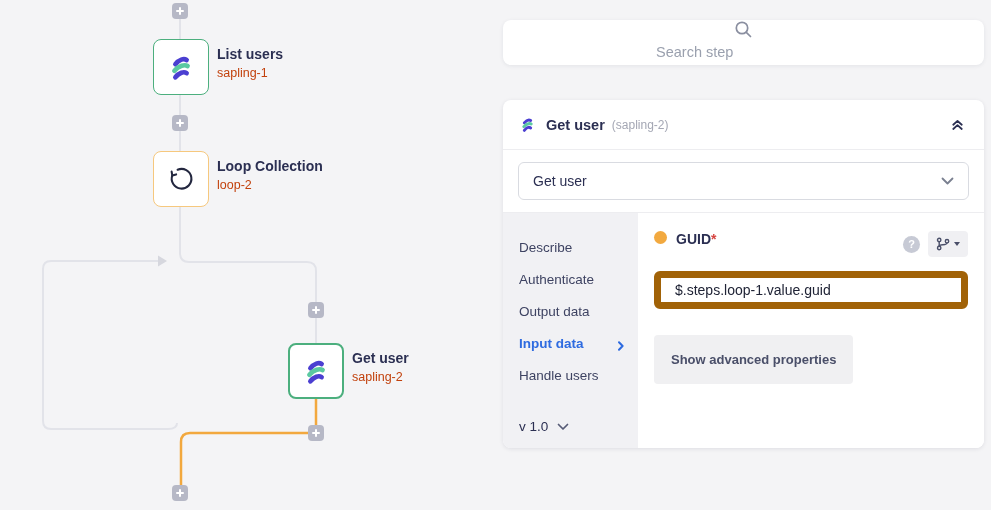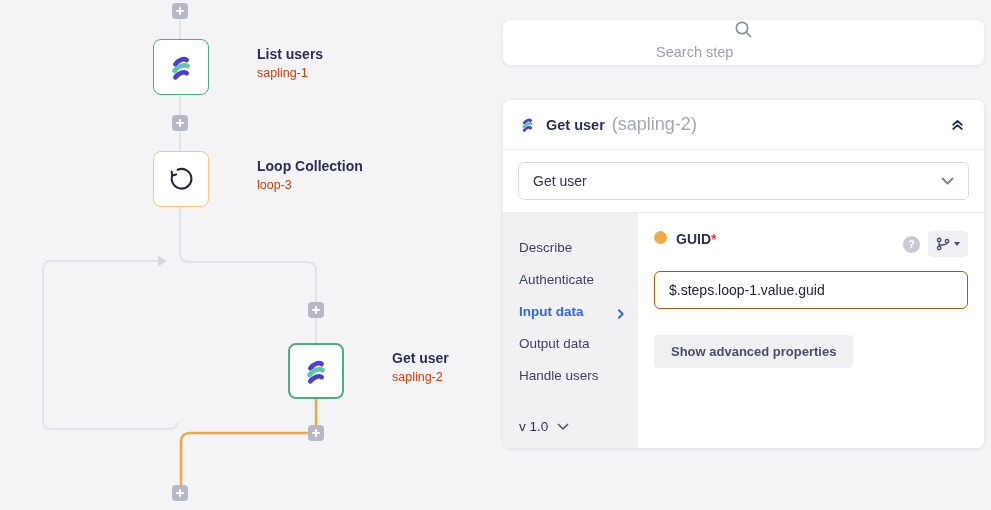--- a/index.html
+++ b/index.html
@@ -21,21 +21,21 @@
   .plus::before { content:""; position:absolute; left:4px; top:7px; width:8px; height:2px; background:#fff; border-radius:1px; }
   .plus::after  { content:""; position:absolute; left:7px; top:4px; width:2px; height:8px; background:#fff; border-radius:1px; }
   .node {
     position:absolute; width:56px; height:56px; background:#fff;
     border-radius:8px; display:flex; align-items:center; justify-content:center;
     cursor:pointer;
   }
   .node.green  { border:1.5px solid #4CAF7E; }
   .node.green.selected { border:2px solid #4CAF7E; }
   .node.amber  { border:1.5px solid #F6C87E; }
-  .node-label { position:absolute;margin-left:40px; }
+  .node-label { position:absolute; }
   .node-title { font-size:14px; font-weight:bold; color:#2B2F52; line-height:17px; }
   .node-sub   { font-size:12.5px; color:#c2410c; line-height:16px; margin-top:2px; }
   
   .searchbar {
     position:absolute; left:503px; top:20px; width:481px; height:45px;
     background:#fff; border-radius:8px; box-shadow:0 1px 4px rgba(30,34,60,.08);
     display:flex; align-items:center; padding:0 16px;flex-direction:column;
   }
   .searchbar input {
     border:none; outline:none; flex:1; margin-left:12px;
@@ -46,21 +46,21 @@
   .card {
     position:absolute; left:503px; top:100px; width:481px; height:348px;
     background:#fff; border-radius:8px; box-shadow:0 1px 4px rgba(30,34,60,.10);
     display:flex; flex-direction:column; overflow:hidden;
   }
   .card-header {
     height:50px; display:flex; align-items:center; padding:0 16px;
     border-bottom:1px solid #EDEDF0; flex:0 0 auto;
   }
   .card-title { font-size:14.5px; font-weight:bold; color:#2B2F52; margin-left:10px; }
-  .card-stepid { font-size:18px; color:#A4A7B4; margin-left:7px; }
+  .card-stepid { font-size:12px; color:#A4A7B4; margin-left:7px; }
   .collapse-btn { margin-left:auto; background:none; border:none; cursor:pointer; padding:2px; display:flex; }
   .select-row { padding:12px 15px 12px 15px; flex:0 0 auto; }
   .op-select {
     height:38px; border:1px solid #D9DBE1; border-radius:6px;
     display:flex; align-items:center; padding:0 14px; cursor:pointer;
     font-size:14px; color:#2B2F52;
   }
   .op-select .chev { margin-left:auto; display:flex; }
   .card-body { flex:1; display:flex; border-top:1px solid #EDEDF0; min-height:0; }
   .side-nav {
@@ -87,27 +87,27 @@
     width:17px; height:17px; border-radius:50%; background:#C7CAD5; color:#fff;
     font-size:11px; font-weight:bold; display:flex; align-items:center; justify-content:center;
     cursor:pointer;
   }
   .map-btn {
     width:40px; height:26px; background:#F0F0F3; border:none; border-radius:4px;
     display:flex; align-items:center; justify-content:center; gap:4px; cursor:pointer;
   }
   .caret-down { width:0; height:0; border-left:3.5px solid transparent; border-right:3.5px solid transparent; border-top:4.5px solid #4A4F69; }
   .field-input {
-    margin-top:14px; width:100%; height:38px; border:1px solid #a16207; border-radius:6px;
+    margin-top:14px; width:100%; height:38px; border:7px solid #a16207; border-radius:6px;
     padding:0 14px; font-family:"Liberation Sans", sans-serif; font-size:14px; color:#202436;
     outline:none; background:#fff;
   }
   .adv-btn {
     margin-top:26px; display:inline-block; background:#F0F0F2; border:none; border-radius:4px;
-    padding:9px 17px; font-family:"Liberation Sans", sans-serif; font-size:13px; font-weight:bold;
+    padding:17px 17px; font-family:"Liberation Sans", sans-serif; font-size:13px; font-weight:bold;
     color:#4A4F69; cursor:pointer;text-align:center;
   }
 </style>
 </head>
 <body>
 
 <div class="canvas">
 
   <svg class="wires" width="500" height="510">
 
@@ -145,21 +145,21 @@
   </div>
 
   <div class="node amber" style="left:153px; top:151px;">
     <svg width="30" height="30" viewBox="0 0 32 32">
       <path d="M12.4,6.1 A10.5,10.5 0 1 1 6.7,12.2" fill="none" stroke="#23273F" stroke-width="2.2" stroke-linecap="round"></path>
       <path d="M6.7,12.2 l-0.7,-4.1 M6.7,12.2 l4.1,-1.1" fill="none" stroke="#23273F" stroke-width="2.2" stroke-linecap="round"></path>
     </svg>
   </div>
   <div class="node-label" style="left:217px; top:158px;">
     <div class="node-title">Loop Collection</div>
-    <div class="node-sub">loop-3</div>
+    <div class="node-sub">loop-2</div>
   </div>
 
   <div class="node green selected" style="left:288px; top:343px;">
     <svg width="30" height="30" viewBox="0 0 32 32">
       <g fill="none" stroke-linecap="round" stroke-width="5">
         <path d="M10,13 C14,8 19,6.5 22,8.5" stroke="#4B3FD1"></path>
         <path d="M9,20 C14,14.5 20,13 23,15" stroke="#5BC9A1"></path>
         <path d="M10,27 C14,22 19,20.5 22,22.5" stroke="#4B3FD1"></path>
       </g>
     </svg>
@@ -213,30 +213,30 @@
 
   <div class="card-body">
 
     <div class="side-nav">
       <div class="side-tab">
         <span>Describe</span>
       </div>
       <div class="side-tab">
         <span>Authenticate</span>
       </div>
+      <div class="side-tab">
+        <span>Output data</span>
+      </div>
       <div class="side-tab active">
         <span>Input data</span>
         <span class="tab-arrow">
           <svg width="6" height="10" viewBox="0 0 6 10">
             <polyline points="1,1.2 4.6,5 1,8.8" fill="none" stroke="#2E6BE0" stroke-width="2" stroke-linecap="round" stroke-linejoin="round"></polyline>
           </svg>
         </span>
-      </div>
-      <div class="side-tab">
-        <span>Output data</span>
       </div>
       <div class="side-tab">
         <span>Handle users</span>
       </div>
       <div class="version-row">
         <span>v 1.0</span>
         <svg width="12" height="8" viewBox="0 0 12 8">
           <polyline points="1.5,1.5 6,6 10.5,1.5" fill="none" stroke="#565B76" stroke-width="1.7" stroke-linecap="round" stroke-linejoin="round"></polyline>
         </svg>
       </div>

